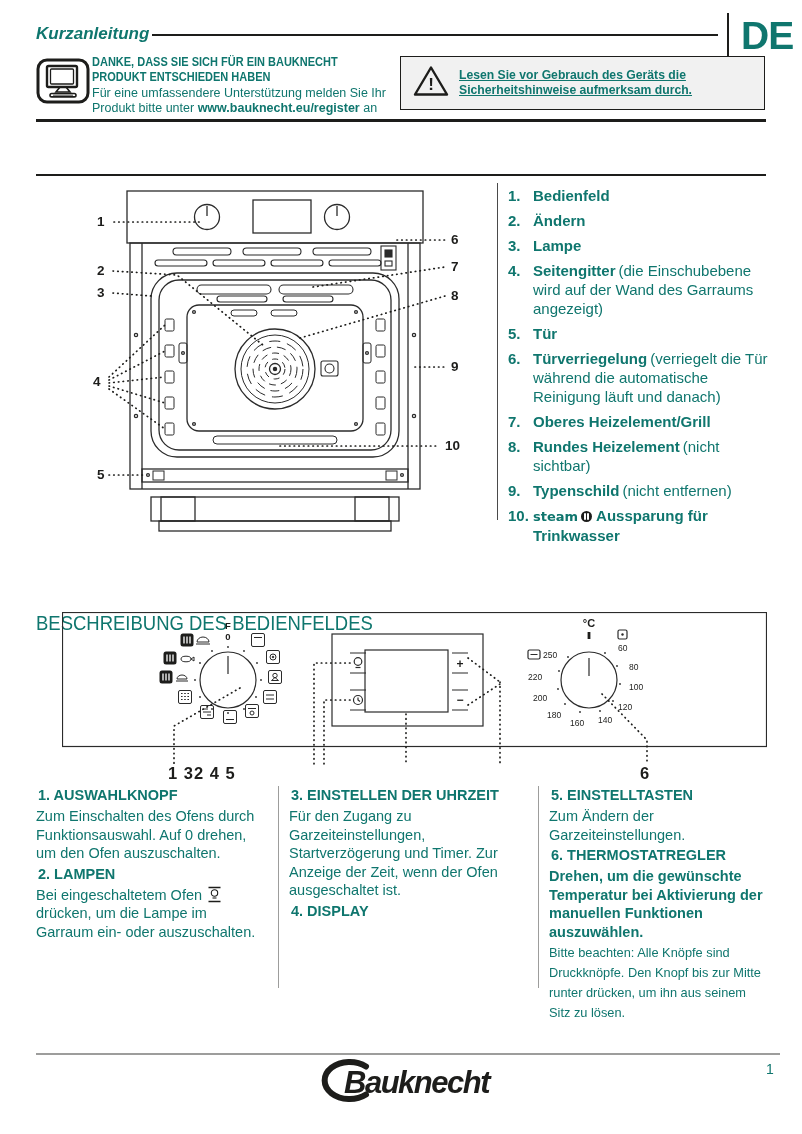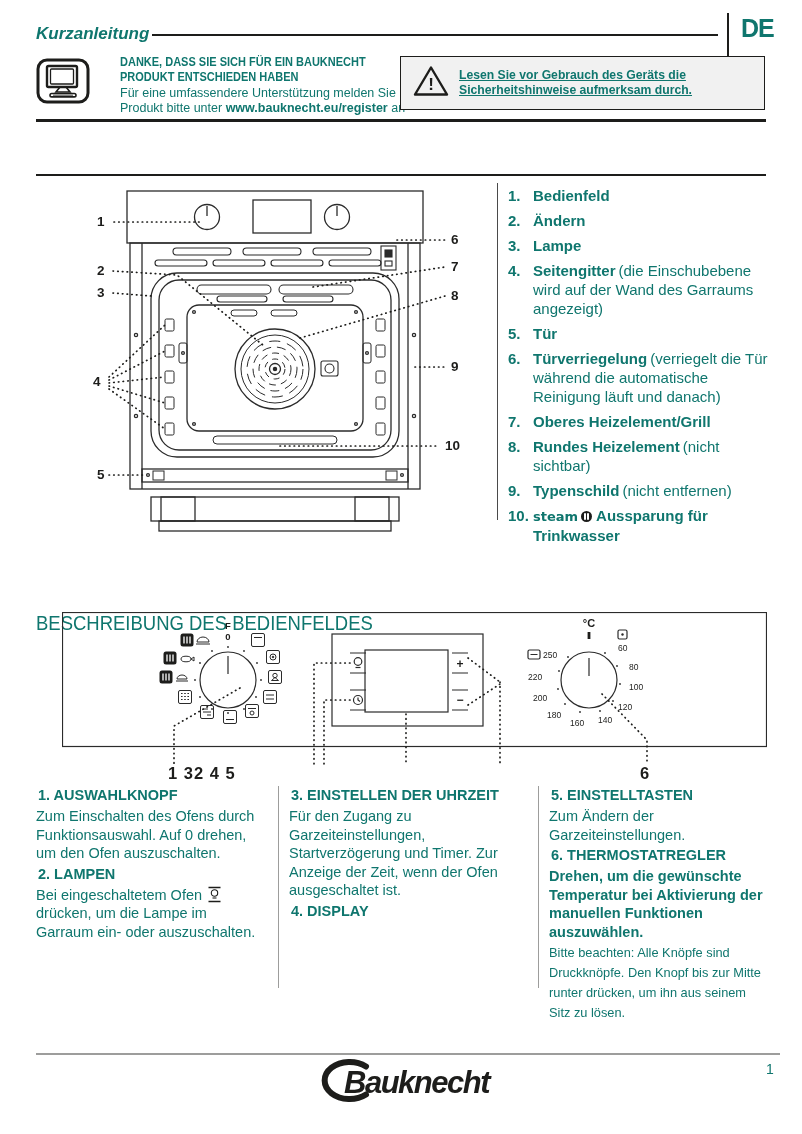--- a/index.html
+++ b/index.html
@@ -5,24 +5,24 @@
   html,body{margin:0;padding:0;background:#fff;}
   #page{position:relative;width:802px;height:1134px;background:#fff;overflow:hidden;
         font-family:"Liberation Sans",sans-serif;color:#0f766e;}
   .abs{position:absolute;}
   .cond{display:inline-block;transform:scaleX(0.88);transform-origin:0 50%;white-space:nowrap;}
   b,strong{font-weight:bold;}
   
   .kurz{left:36px;top:24px;font-size:17px;font-weight:bold;font-style:italic;}
   .h-line{left:152px;top:34px;width:566px;height:2px;background:#1d1d1b;}
   .de-bar{left:727px;top:13px;width:2px;height:44px;background:#1d1d1b;}
-  .de{left:741px;top:14px;font-size:25px;font-weight:bold;letter-spacing:-1px;}
+  .de{left:741px;top:14px;font-size:39px;font-weight:bold;letter-spacing:-1px;}
   
   .reg-icon{left:36px;top:58px;}
-  .thanks{left:92px;top:55px;width:345px;font-size:12.5px;line-height:15px;margin-left:28px;}
+  .thanks{left:92px;top:55px;width:345px;font-size:12.5px;line-height:15px;}
   .thanks-title{font-weight:bold;width:345px;}
   .thanks-body{width:332px;margin-top:1px;}
   
   .warnbox{left:400px;top:56px;width:363px;height:52px;border:1.6px solid #1d1d1b;
            background:#f1f1f1;display:flex;align-items:center;}
   .warn-tri{margin:0 10px 0 12px;flex:0 0 auto;}
   .warn-text{font-size:12.2px;font-weight:bold;line-height:15px;width:312px;text-decoration:underline;}
   .thick-rule{left:36px;top:119px;width:730px;height:3px;background:#1d1d1b;}
   
   .prod-title{left:36px;top:140px;font-size:29px;font-weight:bold;letter-spacing:-0.5px;}

